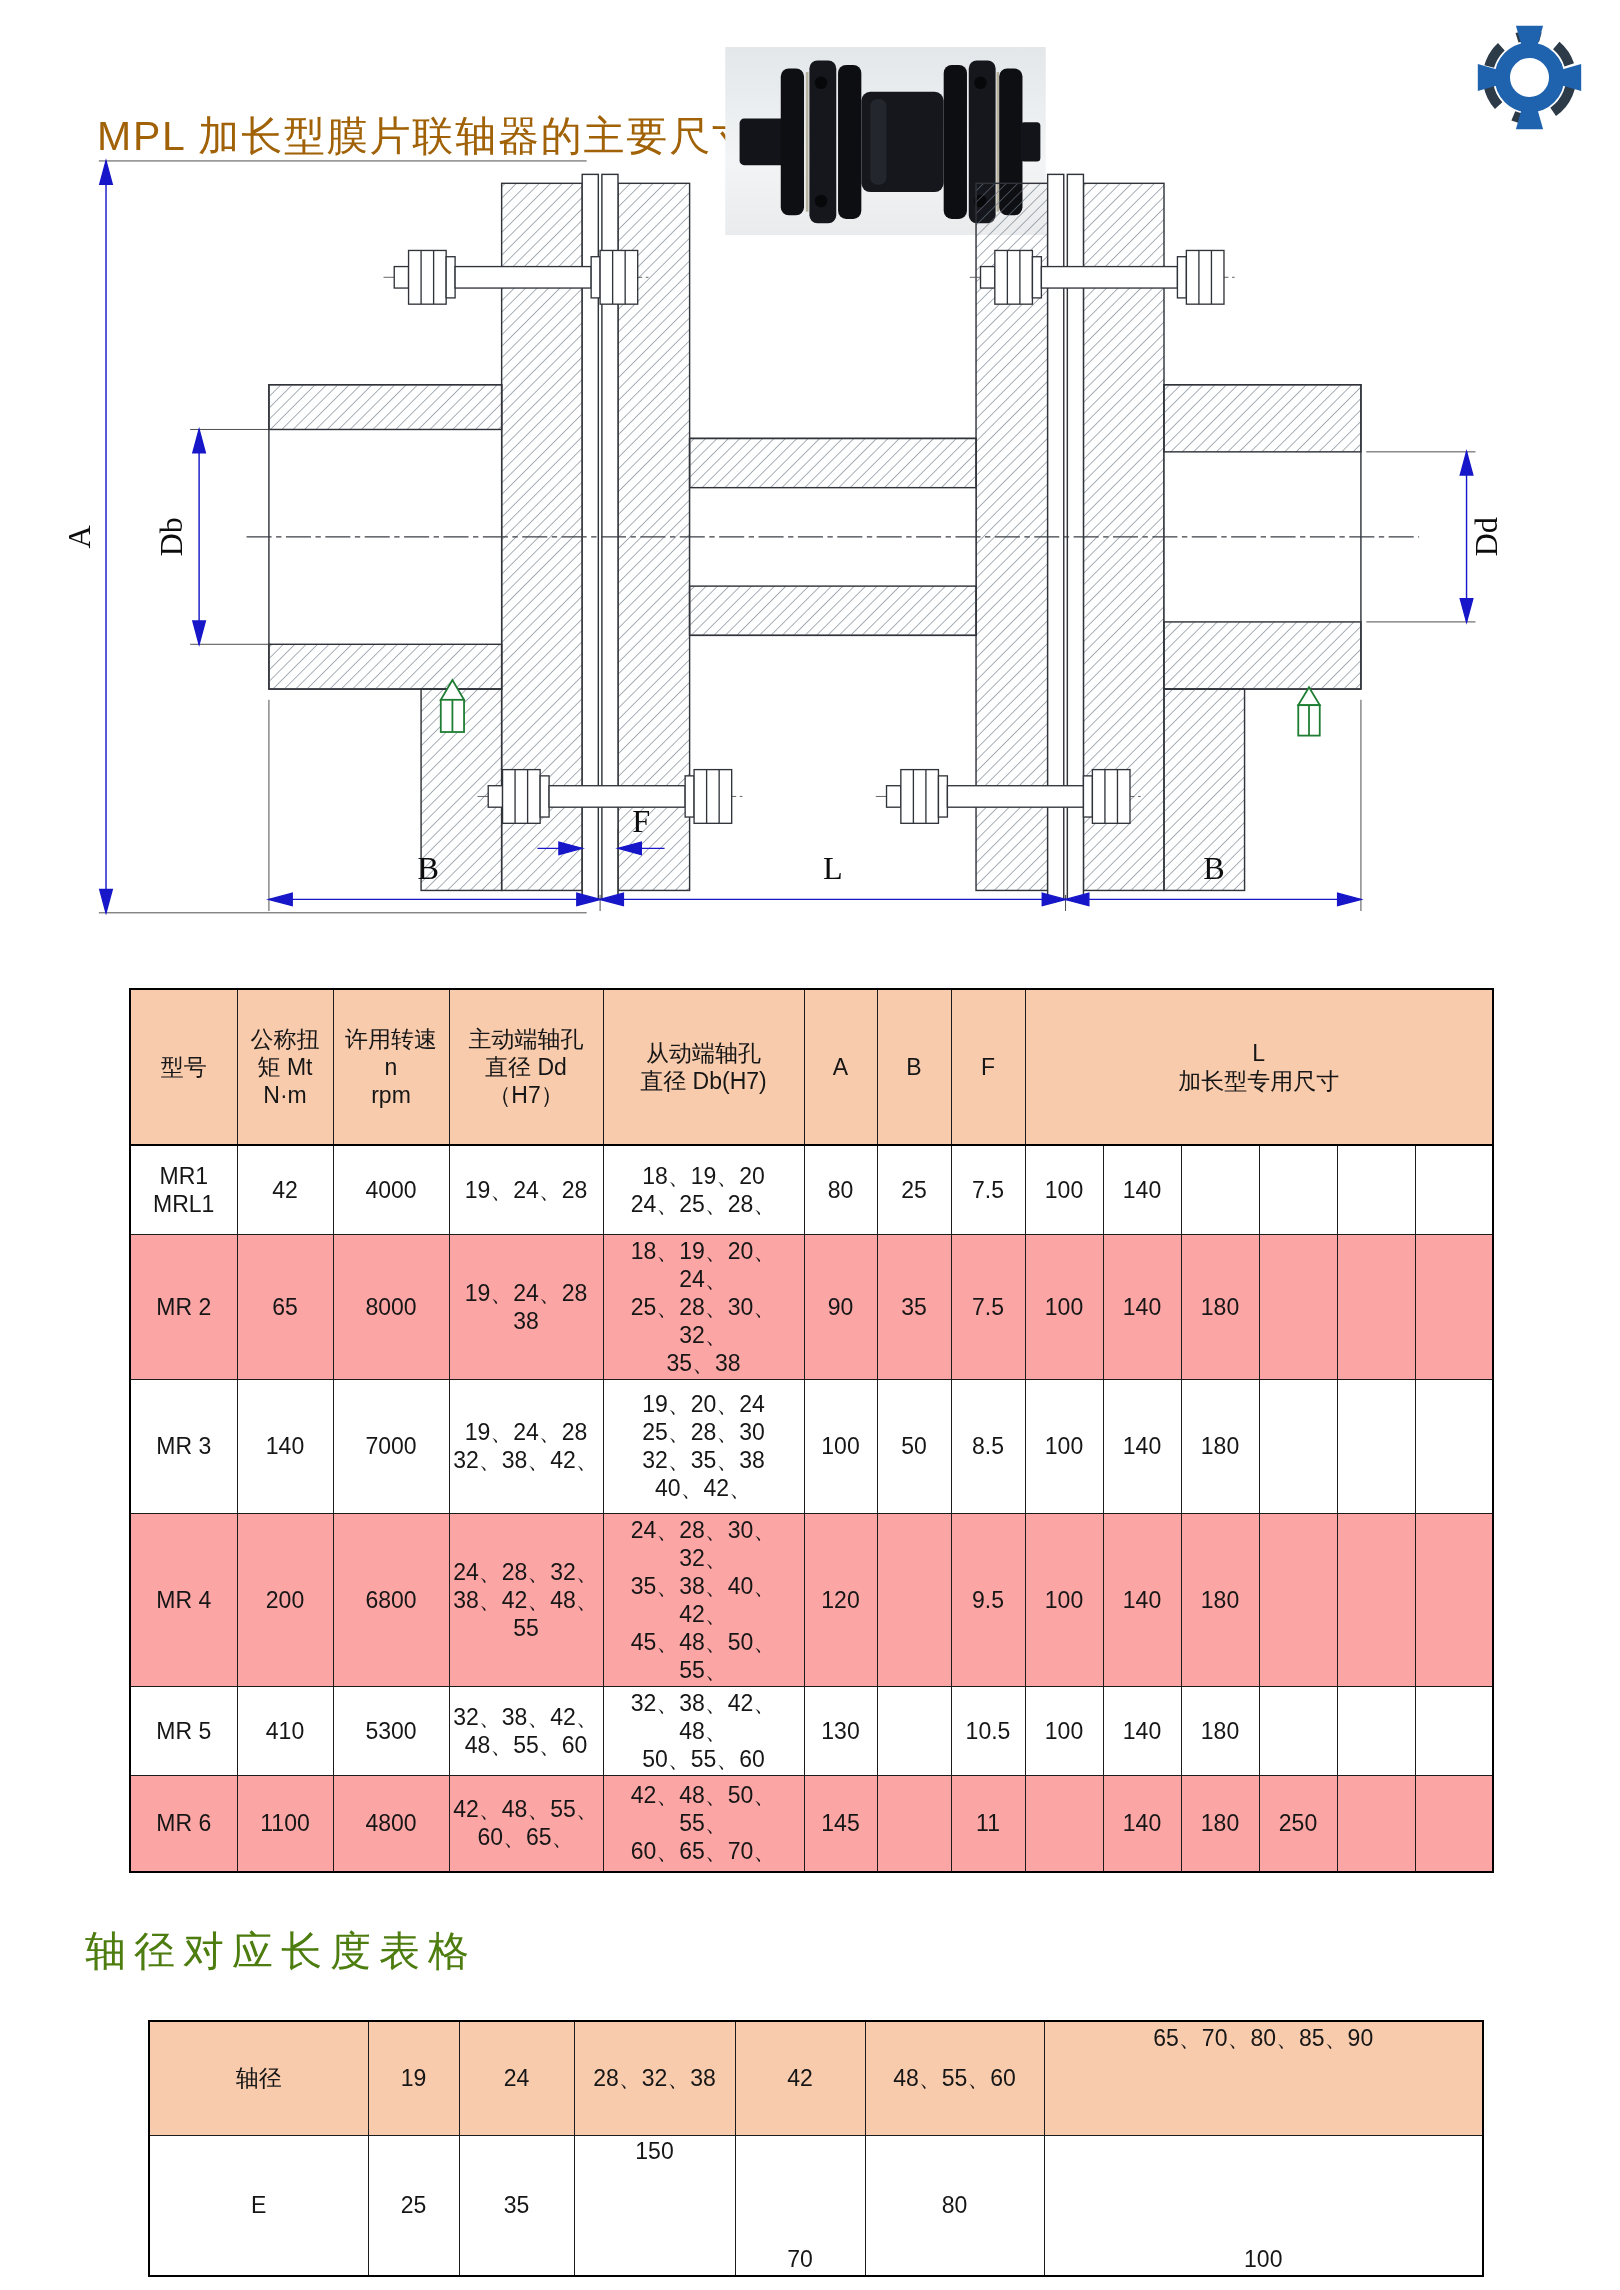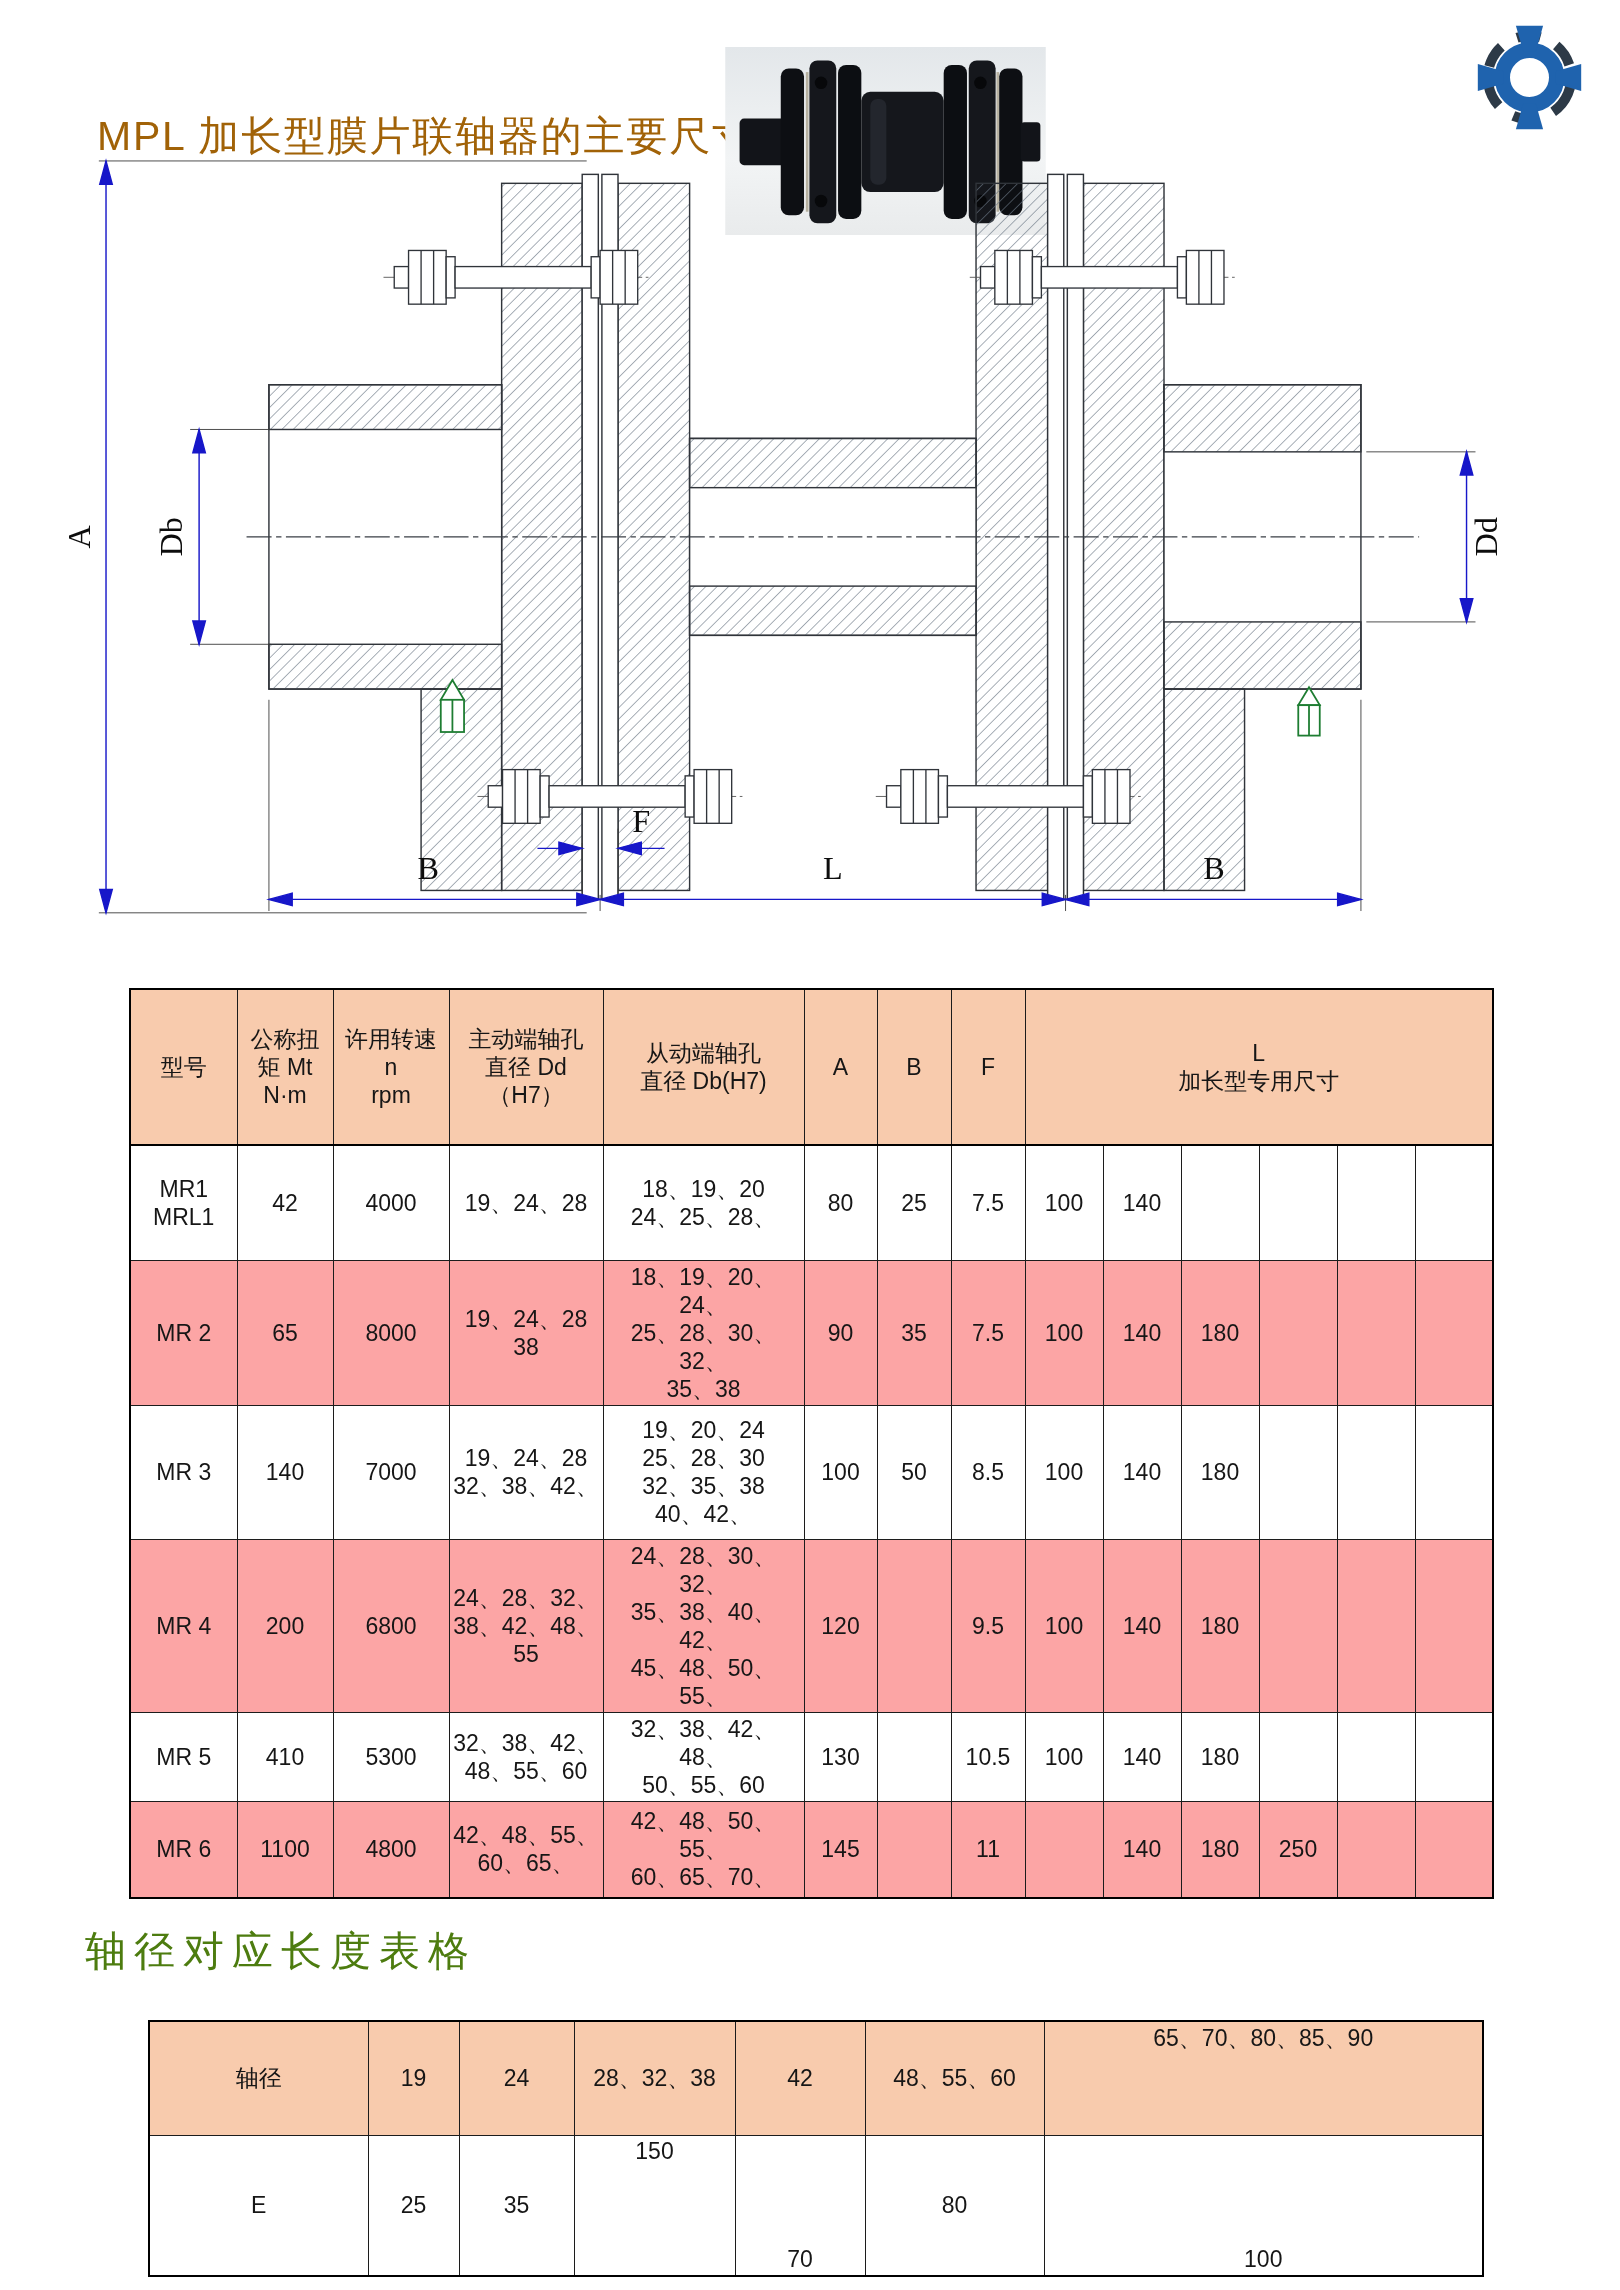--- a/index.html
+++ b/index.html
@@ -225,21 +225,21 @@
         <th>从动端轴孔
 直径 Db(H7)</th>
         <th>A</th>
         <th>B</th>
         <th>F</th>
         <th colspan="6">L
 加长型专用尺寸</th>
       </tr>
     </thead>
     <tbody>
-        <tr style="height: 116px;">
+        <tr style="height: 90px;">
           <td>MR1
 MRL1</td>
           <td>42</td>
           <td>4000</td>
           <td>19、24、28</td>
           <td>18、19、20
 24、25、28、</td>
           <td>80</td>
           <td>25</td>
           <td>7.5</td>

